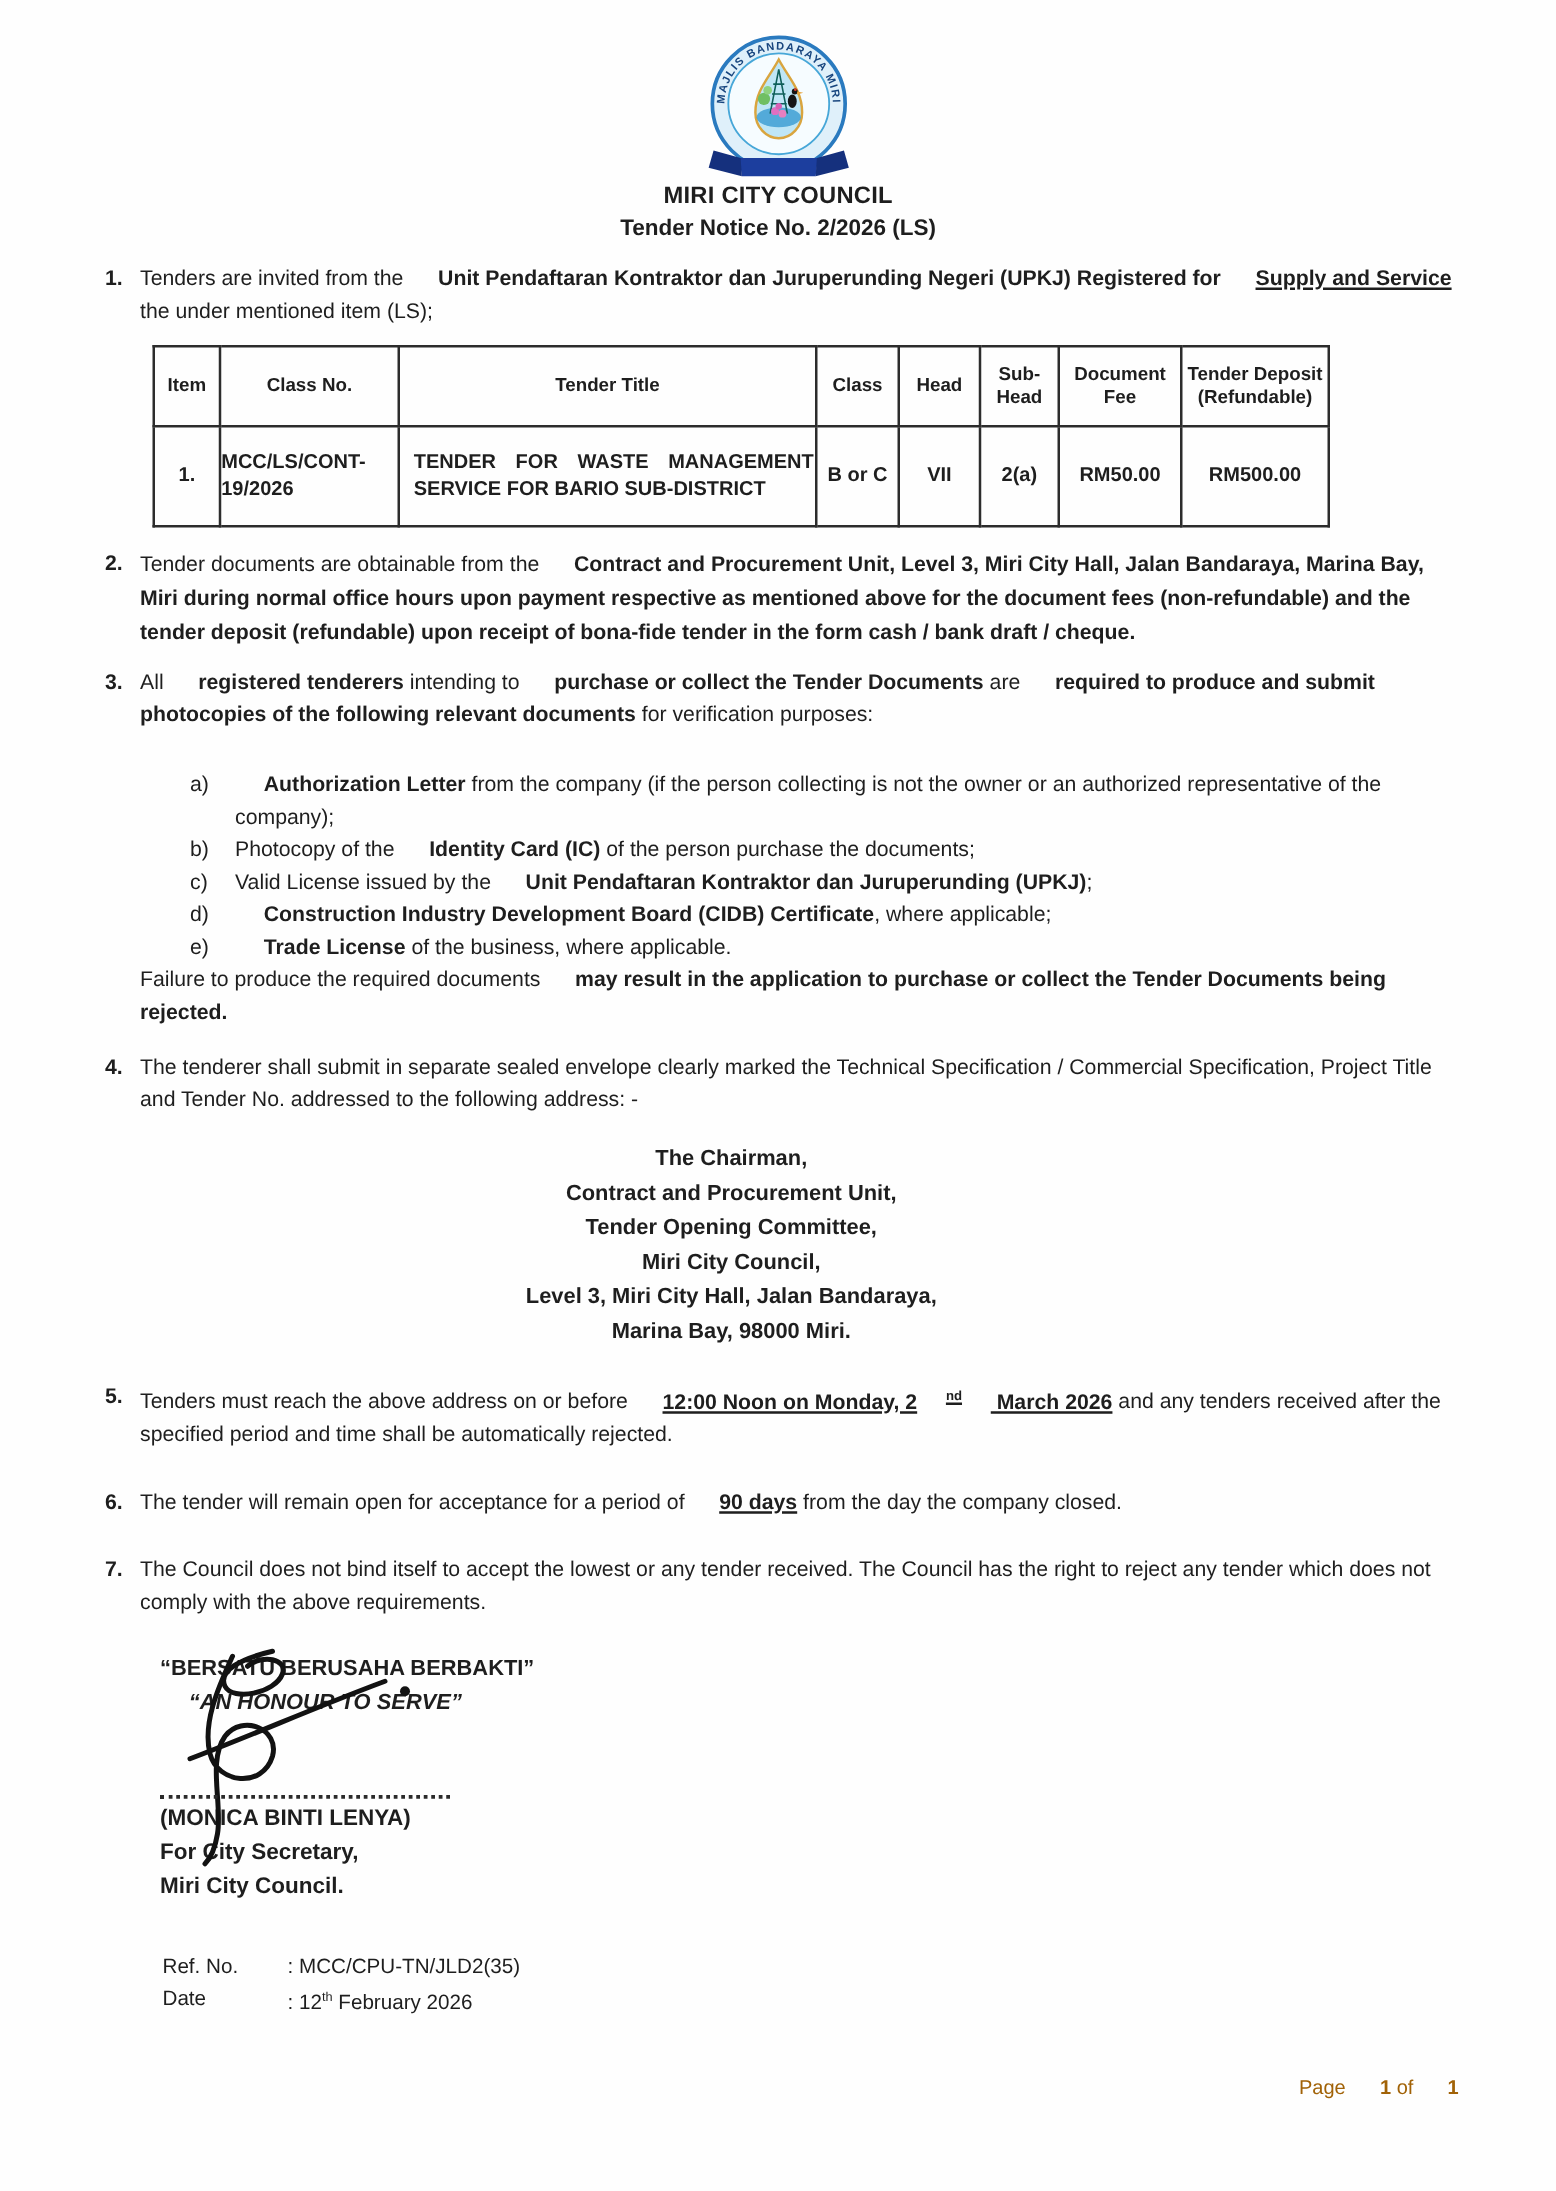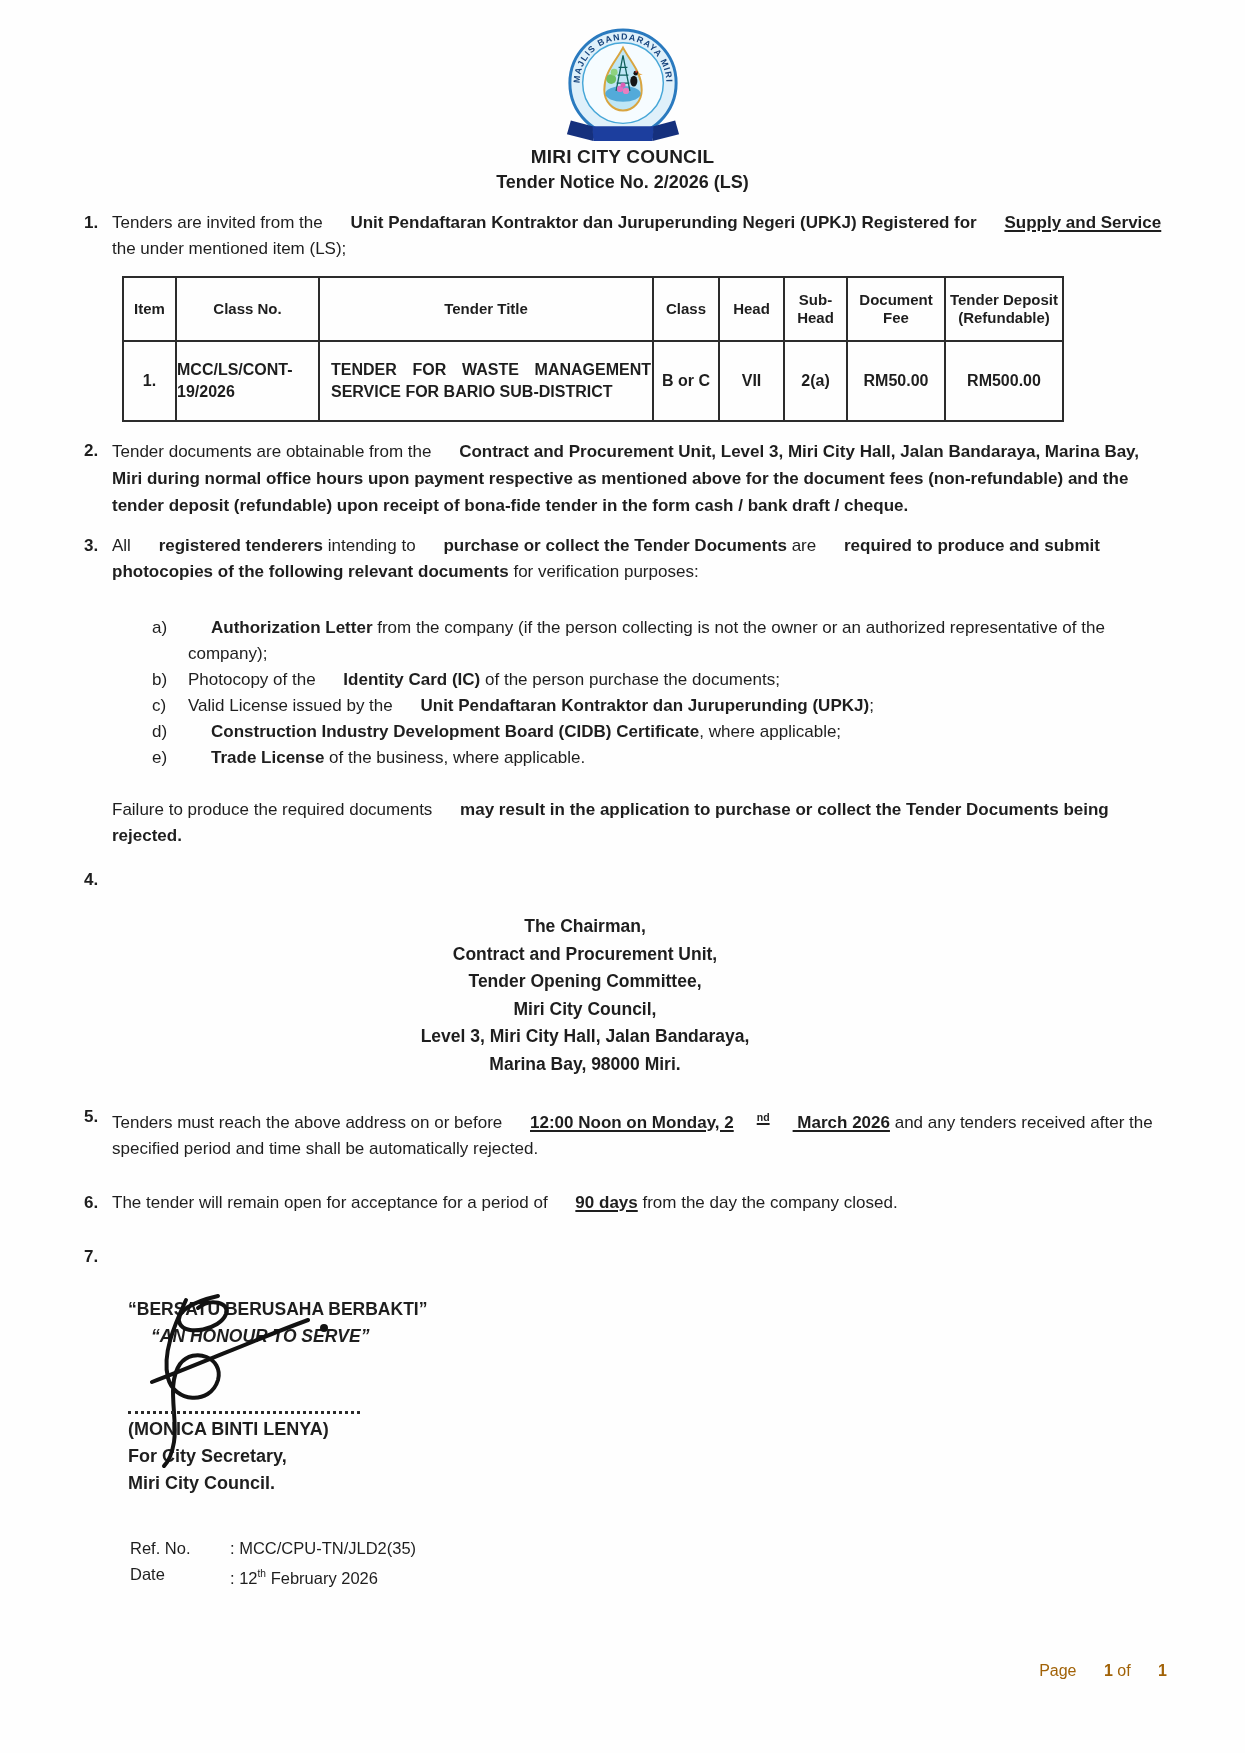--- a/index.html
+++ b/index.html
@@ -36,21 +36,21 @@
   .tender-table th{font-size:15px;font-weight:700;line-height:18px;padding:13px 3px;text-align:center;vertical-align:middle;}
   .tender-table td{font-size:16px;font-weight:700;line-height:22px;padding:17px 6px;text-align:center;vertical-align:middle;}
   .tender-table td:nth-child(2){text-align:left;padding-left:0;}
   .tender-table td:nth-child(3){text-align:justify;padding-left:11px;padding-right:1px;}
 
   
   .sublist{margin-top:30px;}
   .sub{display:flex;margin-left:40px;}
   .sub-label{width:36px;flex:none;}
   .sub-body{flex:1;}
-  .failure-note{margin-top:26px;}
+  .failure-note{}
 
   
   .address-block{margin-top:20px;width:950px;margin-left:110px;text-align:center;
     font-size:17.5px;font-weight:700;line-height:27.5px;}
 
   
   .sign-section{margin:26px 0 0 128px;position:relative;}
   .motto{font-size:17.5px;font-weight:700;line-height:27px;}
   .sig-zone{position:relative;height:64px;width:232px;}
   .dotted-line{position:absolute;left:0;bottom:0;width:232px;border-bottom:3px dotted #2a2a2a;}
@@ -176,20 +176,21 @@
           <div class="sub-label">e)</div>
           <div class="sub-body"><span class="b">Trade License</span><span> of the business, where applicable.</span></div>
         </div>
       </div>
       <div class="failure-note"><span>Failure to produce the required documents </span><span class="b">may result in the application to purchase or collect the Tender Documents being rejected.</span></div>
     </div>
   </div>
 
   <div class="clause" id="clause-4">
     <div class="clause-no">4.</div>
+    <div class="clause-body"><span>The tenderer shall submit in separate sealed envelope clearly marked the Technical Specification / Commercial Specification, Project Title and Tender No. addressed to the following address: -</span></div>
   </div>
 
   <div class="address-block">
     <div>The Chairman,</div>
     <div>Contract and Procurement Unit,</div>
     <div>Tender Opening Committee,</div>
     <div>Miri City Council,</div>
     <div>Level 3, Miri City Hall, Jalan Bandaraya,</div>
     <div>Marina Bay, 98000 Miri.</div>
   </div>
@@ -199,20 +200,21 @@
     <div class="clause-body"><span>Tenders must reach the above address on or before </span><span class="b u">12:00 Noon on Monday, 2</span><sup class="b u">nd</sup><span class="b u"> March 2026</span><span> and any tenders received after the specified period and time shall be automatically rejected.</span></div>
   </div>
 
   <div class="clause" id="clause-6">
     <div class="clause-no">6.</div>
     <div class="clause-body"><span>The tender will remain open for acceptance for a period of </span><span class="b u">90 days</span><span> from the day the company closed.</span></div>
   </div>
 
   <div class="clause" id="clause-7">
     <div class="clause-no">7.</div>
+    <div class="clause-body"><span>The Council does not bind itself to accept the lowest or any tender received. The Council has the right to reject any tender which does not comply with the above requirements.</span></div>
   </div>
 
   <div class="sign-section">
     <div class="motto">“BERSATU BERUSAHA BERBAKTI”</div>
     <div class="motto"><span class="b i">“AN HONOUR TO SERVE”</span></div>
     <div class="sig-zone">
       <svg class="signature-svg" width="310" height="178" viewBox="0 0 310 178">
         <g fill="none" stroke="#121212" stroke-width="4" stroke-linecap="round">
           <path d="M96 4 C70 10 52 20 58 32 C64 44 98 38 104 22 C108 10 88 6 76 16"></path>
           <path d="M64 8 C52 34 40 62 46 86 C52 110 88 114 96 88 C102 66 72 54 58 72 C44 92 56 126 52 150 C50 162 46 170 42 174"></path>

